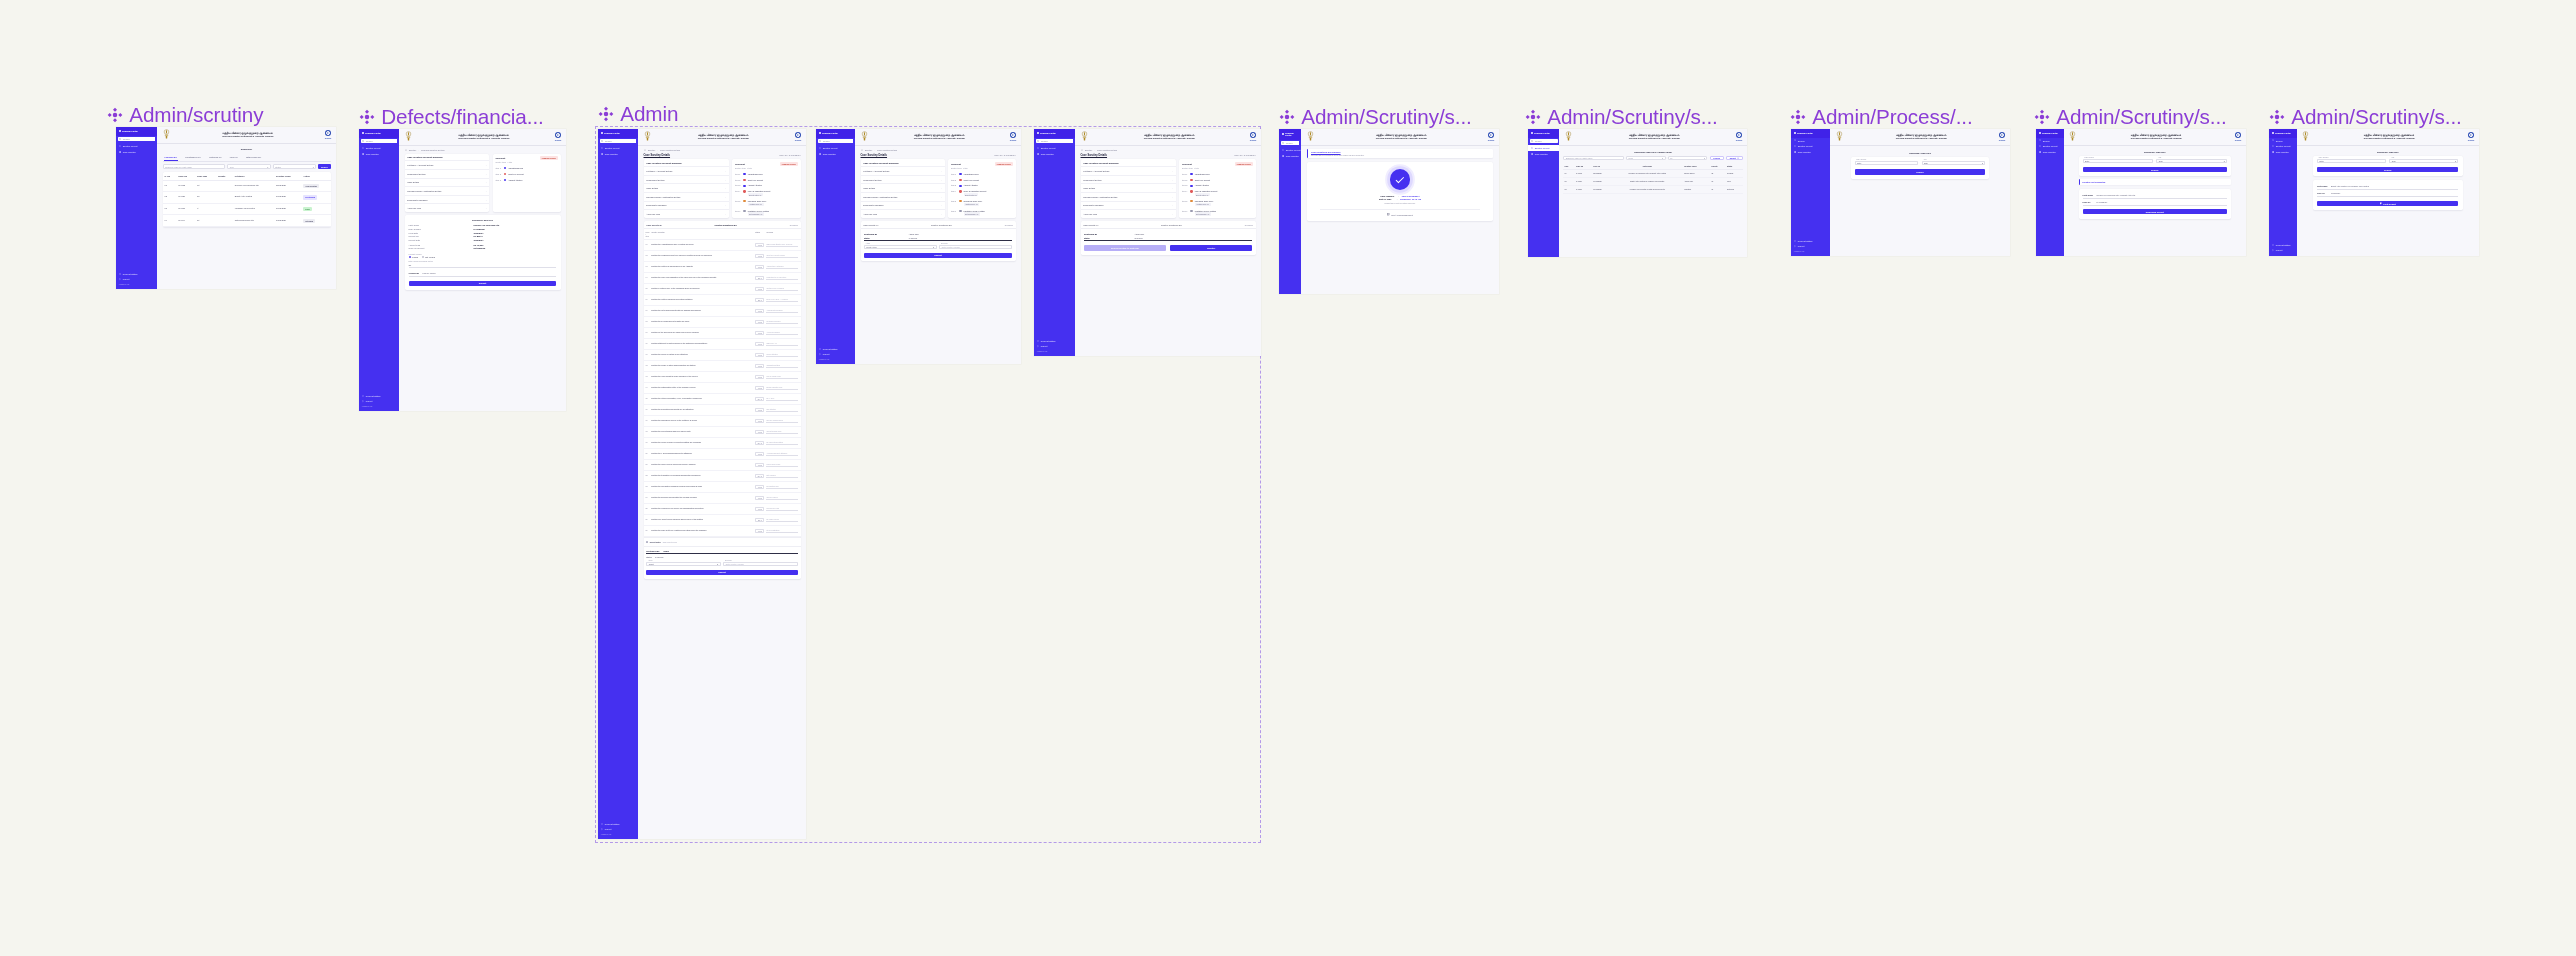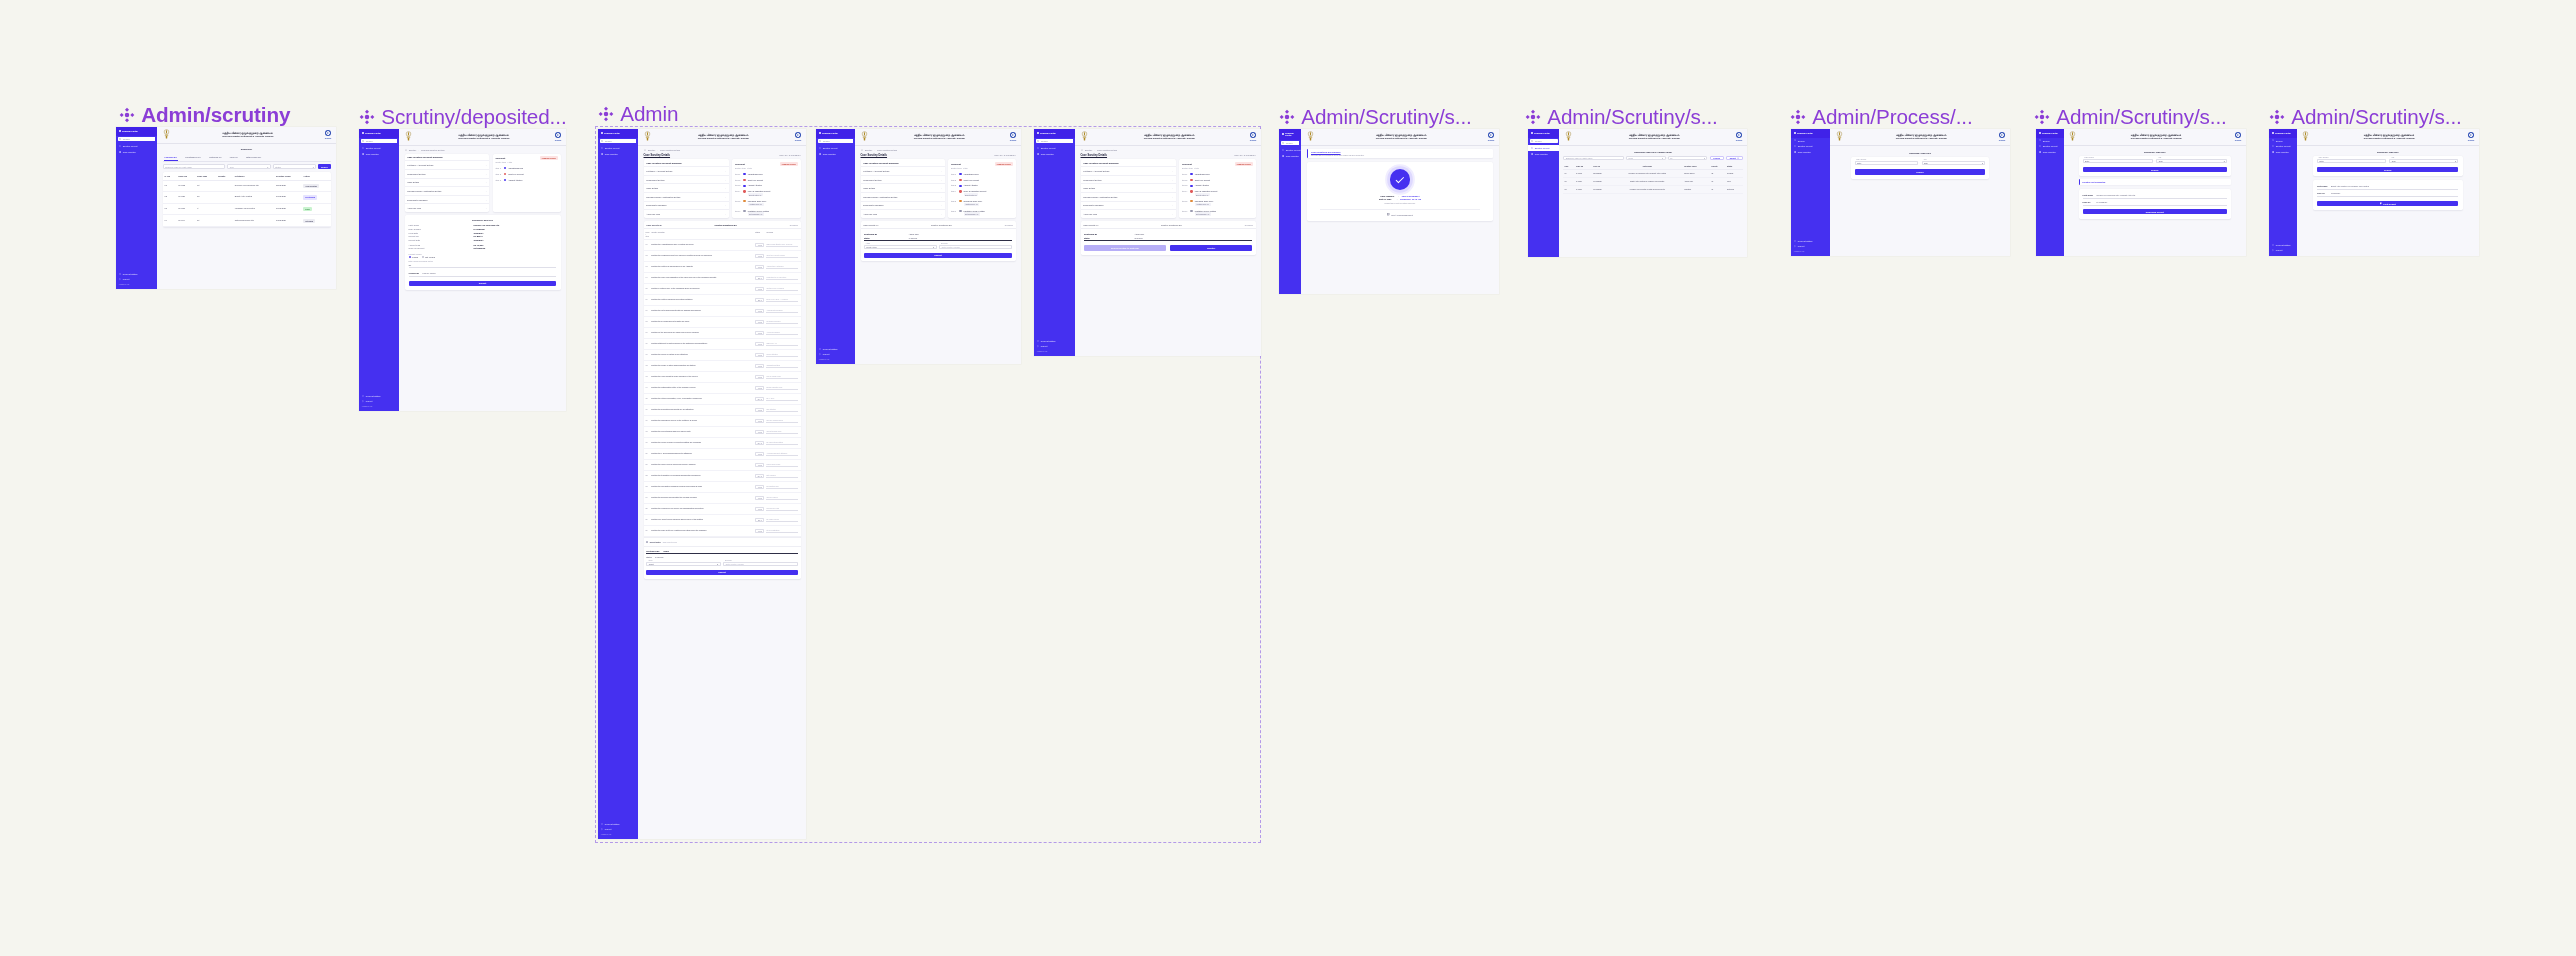--- a/index.html
+++ b/index.html
@@ -168,21 +168,21 @@
   .field .fin { height:4.5px; border:0.4px solid #dedee8; border-radius:0.8px; display:flex;align-items:center; padding:0 1.4px; font-size:1.8px; color:#5a5a74;}
   .uline { border-bottom:0.5px solid #dfdfe9; padding: 1.7px 0 1.4px 0; display:flex; gap:2.8px; align-items:flex-start;}
   .uline .k { font-size:1.9px; font-weight:700; color:#34344e; flex:0 0 11px;}
   .uline .v { font-size:1.9px; color:#5f5f7b; line-height:1.4;}
 </style>
 </head>
 <body>
 
 <div id="canvas">
 
-  <div class="frame-title" style="left:119px; top:103px;font-weight:bold;">
+  <div class="frame-title" style="left:107px; top:103px;">
     <svg class="ficon" viewBox="0 0 24 24">
       <g fill="#8b3dd6">
           <path d="M12 1l3 3-3 3-3-3z"></path>
           <path d="M12 17l3 3-3 3-3-3z"></path>
           <path d="M4 9l3 3-3 3-3-3z"></path>
           <path d="M20 9l3 3-3 3-3-3z"></path>
           <circle cx="12" cy="12" r="3.4"></circle>
         </g>
     </svg>
     <span>Admin/scrutiny</span>
@@ -334,21 +334,21 @@
   <div class="frame-title" style="left:359px; top:105px;">
     <svg class="ficon" viewBox="0 0 24 24">
       <g fill="#8b3dd6">
           <path d="M12 1l3 3-3 3-3-3z"></path>
           <path d="M12 17l3 3-3 3-3-3z"></path>
           <path d="M4 9l3 3-3 3-3-3z"></path>
           <path d="M20 9l3 3-3 3-3-3z"></path>
           <circle cx="12" cy="12" r="3.4"></circle>
         </g>
     </svg>
-    <span>Scrutiny/deposited...</span>
+    <span>Defects/financia...</span>
   </div>
 
   <div class="frame" style="left:359px; top:129px; width:207px; height:282px;">
     <div class="app">
       <div class="sidebar" style="width:40px;">
         <div class="sb-brand">
           <span class="dot"></span>
           <span>Tribunal Portal</span>
         </div>
         <div class="sb-search">

